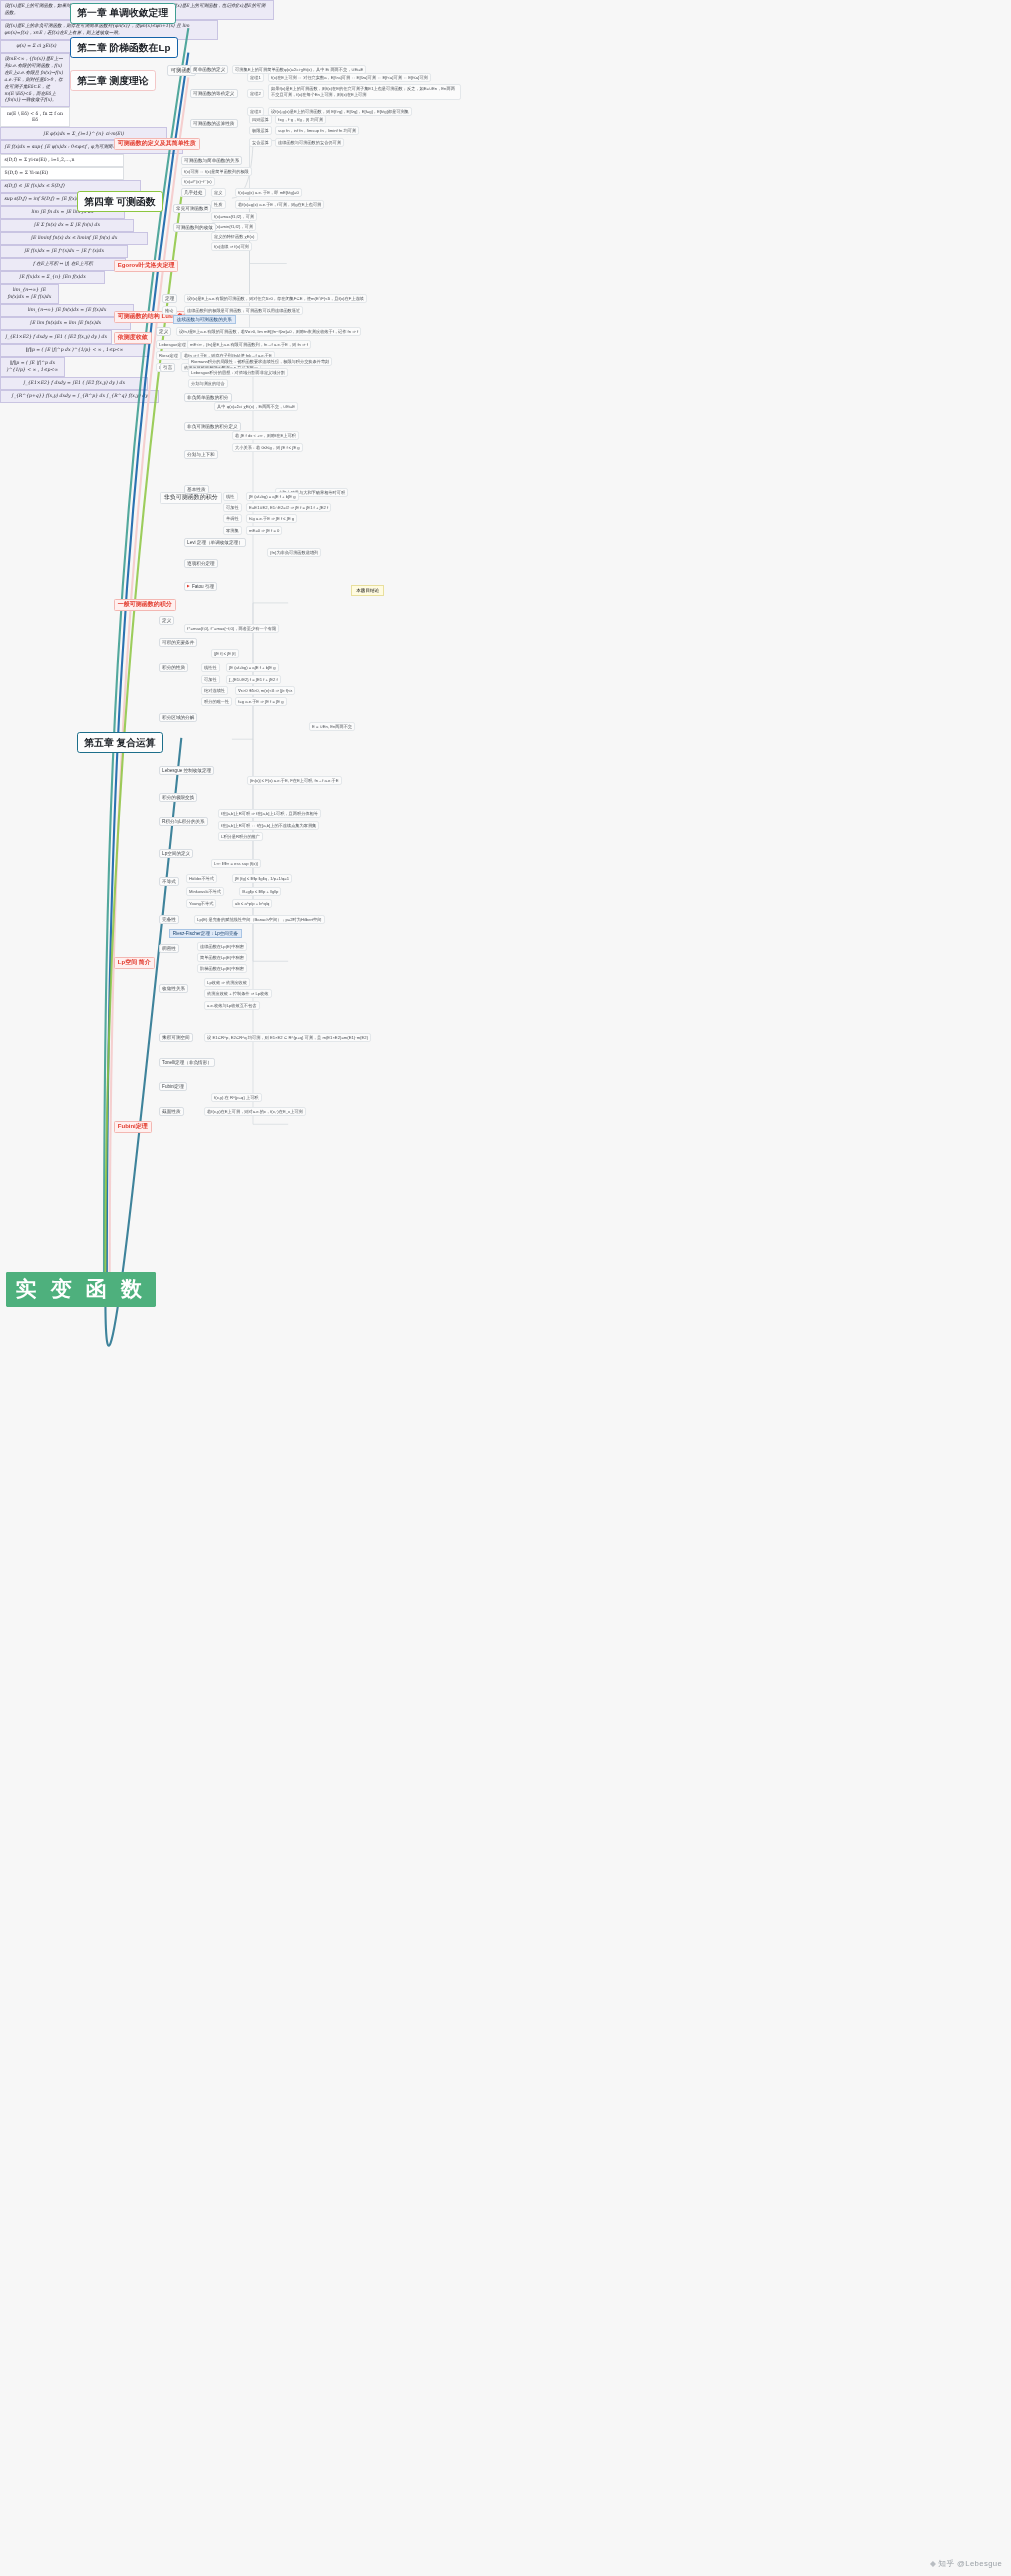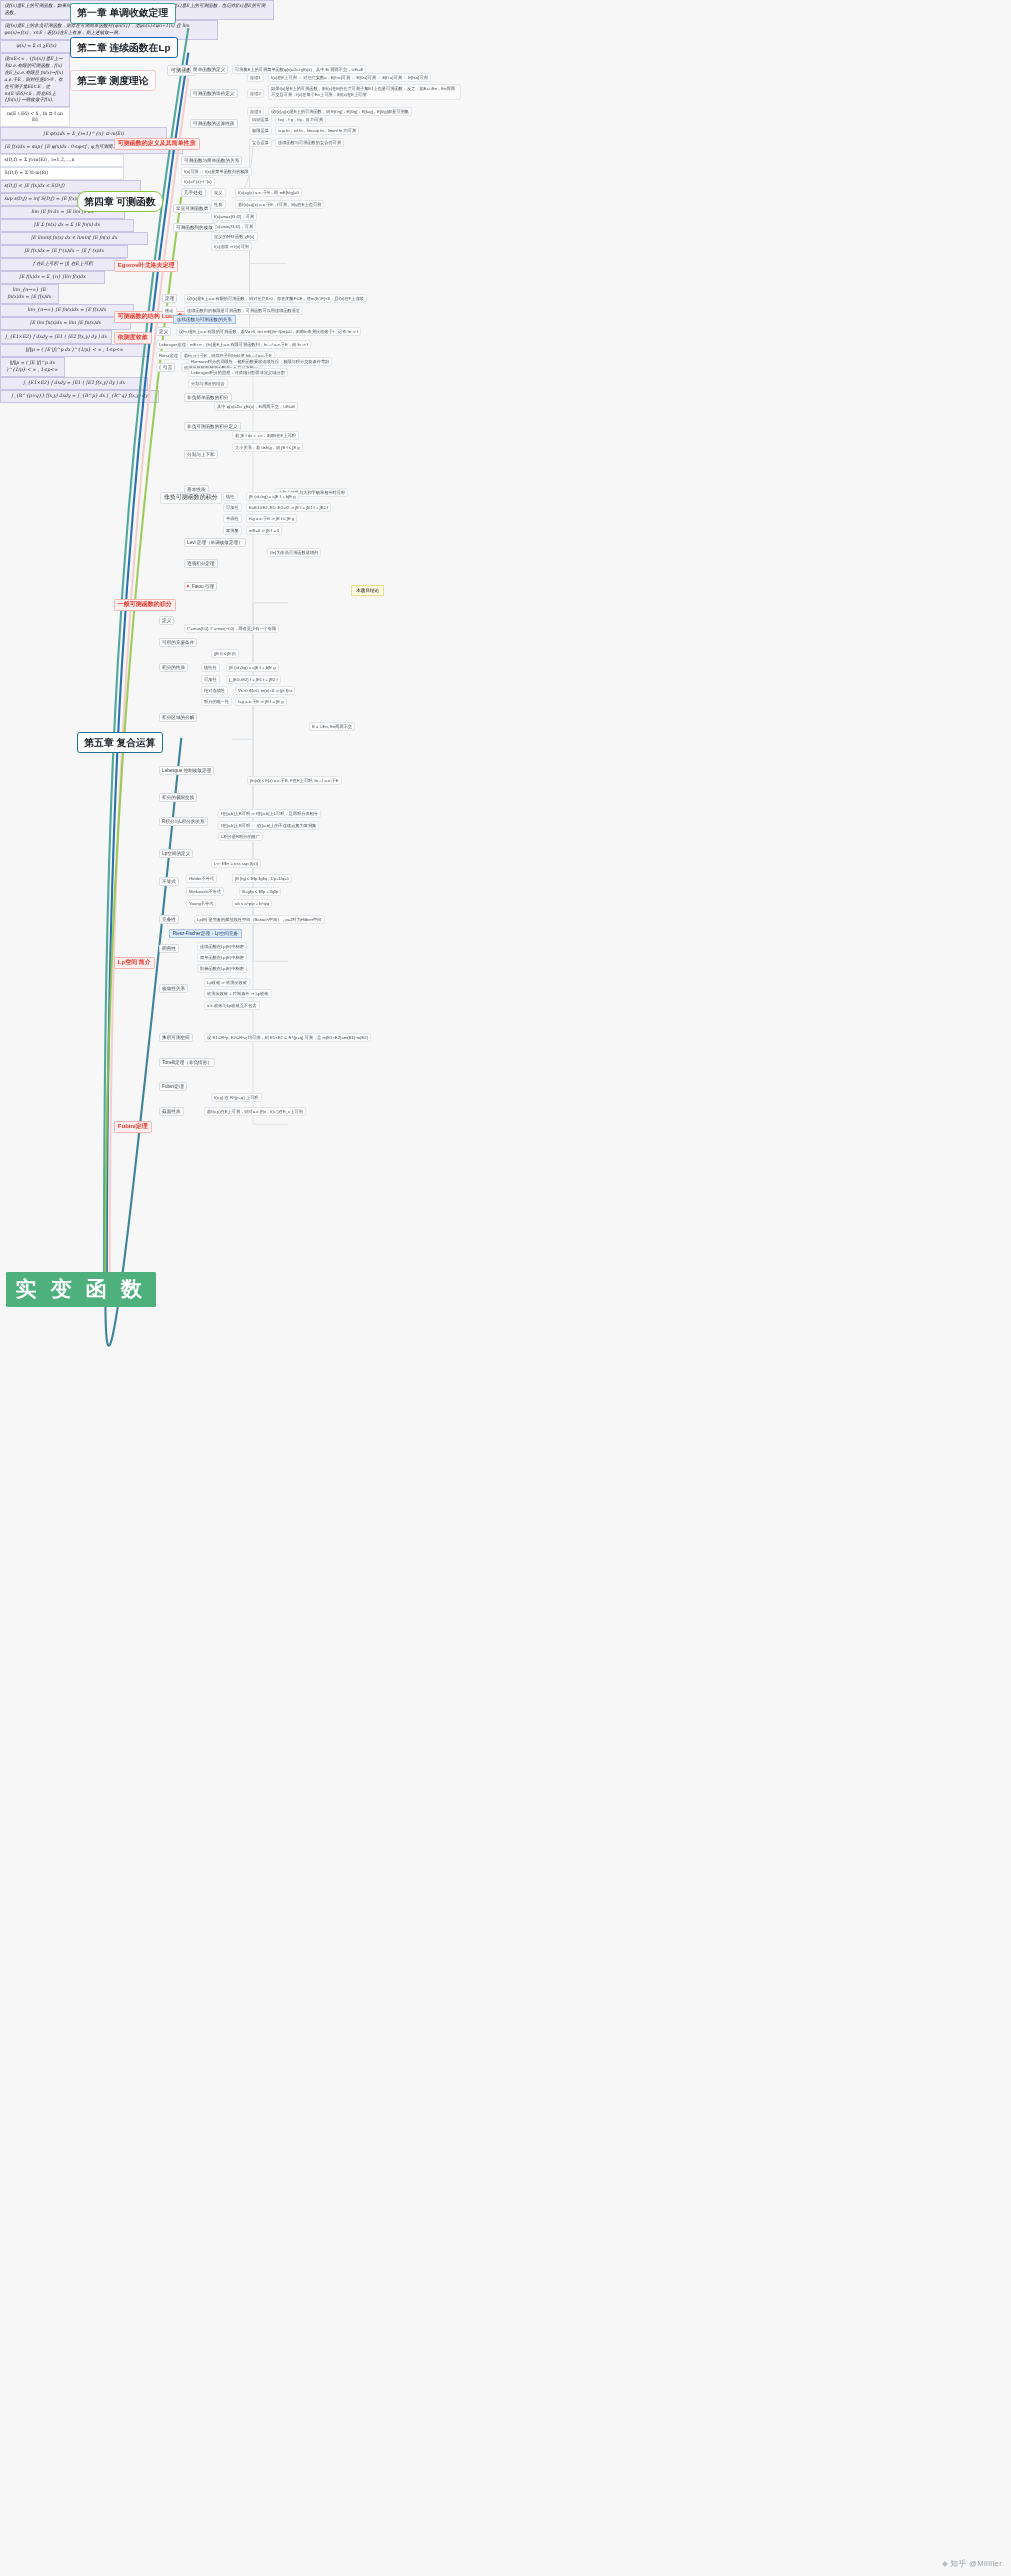--- a/index.html
+++ b/index.html
@@ -42,21 +42,21 @@
     font-weight:bold;
     padding:3.5px 6.3px;
     background:#fdfdfd;
     border:0.7px solid #cfd6dc;
     border-radius:2.8px;
     color:#20242a;
   }
   .lvl1.c1 { border-color:#3f9e92; }
   .lvl1.c2 { border-color:#1463a8; }
   .lvl1.c3 { border-color:#f3c8c8; }
-  .lvl1.c4 { border-color:#8cc63f;border-radius:9px; }
+  .lvl1.c4 { border-color:#8cc63f; }
   .lvl1.c5 { border-color:#1d6f8b; }
 
   
   .lvl2 {
     font-size:6px;
     font-weight:bold;
     color:#e23b2e;
     background:#fff0ef;
     border:0.7px solid #f3b7b2;
     border-radius:1.4px;
@@ -137,21 +137,21 @@
 
     <path d="M330 1052 L360 1052 L360 520 L410 520" stroke="#d3d8dc" stroke-width="1" fill="none"></path>
     <path d="M360 1052 L360 858 L410 858" stroke="#d3d8dc" stroke-width="1" fill="none"></path>
     <path d="M360 1052 L360 1368 L410 1368" stroke="#d3d8dc" stroke-width="1" fill="none"></path>
     <path d="M360 1052 L360 1600 L410 1600" stroke="#d3d8dc" stroke-width="1" fill="none"></path>
   </svg>
 
   <div class="node root" style="left:5.6px; top:1265px;margin-top:7px;">实 变 函 数</div>
 
   <div class="node lvl1 c1" style="left:70px; top:2.8px;">第一章 单调收敛定理</div>
-  <div class="node lvl1 c2" style="left:70px; top:37px;">第二章 连续函数在Lp</div>
+  <div class="node lvl1 c2" style="left:70px; top:37px;">第二章 阶梯函数在Lp</div>
   <div class="node lvl1 c3" style="left:70px; top:70px;">第三章 测度理论</div>
   <div class="node lvl1 c4" style="left:77px; top:191px;">第四章 可测函数</div>
   <div class="node lvl1 c5" style="left:77px; top:732px;">第五章 复合运算</div>
 
   <div class="node lvl2" style="left:114px; top:138px;">可测函数的定义及其简单性质</div>
   <div class="node lvl2" style="left:114px; top:260px;">Egorov叶戈洛夫定理</div>
   <div class="node lvl2" style="left:114px; top:311px;">可测函数的结构 Lusin鲁津定理</div>
   <div class="node lvl2" style="left:114px; top:332px;">依测度收敛</div>
 
   <div class="node lvl2" style="left:114px; top:599px;">一般可测函数的积分</div>
@@ -333,17 +333,17 @@
   <div class="formula" style="left:211px; top:1053px; width:148px; text-align:center;">∫_{E1×E2} f dxdy = ∫E1 ( ∫E2 f(x,y) dy ) dx</div>
 
   <div class="node lvl4" style="left:159px; top:1082px;">Fubini定理</div>
   <div class="formula" style="left:211px; top:1076px; width:159px; text-align:center;">∫_{R^{p+q}} f(x,y) dxdy = ∫_{R^p} dx ∫_{R^q} f(x,y) dy</div>
   <div class="node lvl5" style="left:211px; top:1093px;">f(x,y) 在 R^{p+q} 上可积</div>
 
   <div class="node lvl4" style="left:159px; top:1107px;">截面性质</div>
   <div class="node lvl5" style="left:204px; top:1107px; max-width:211px; overflow:hidden;">若f(x,y)在E上可测，则对a.e.的x，f(x,·)在E_x上可测</div>
 
   <div class="watermark">
-    <span class="wm-logo">◆</span><span>知乎 @Millller</span>
+    <span class="wm-logo">◆</span><span>知乎 @Lebesgue</span>
   </div>
 
 </div>
 
 
 </body></html>

